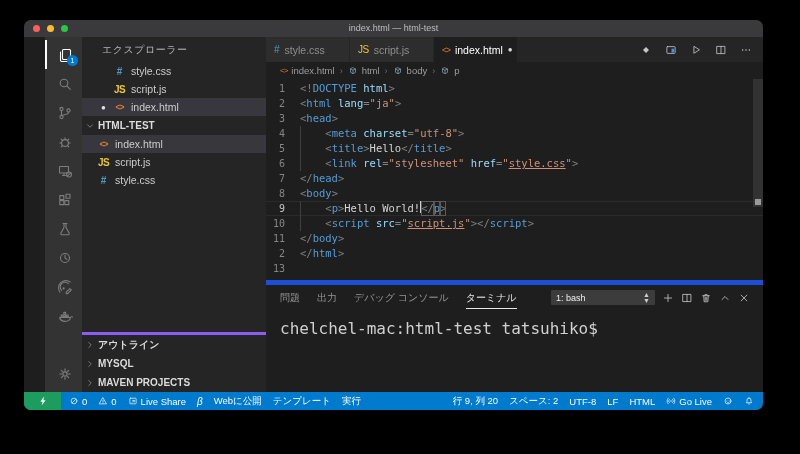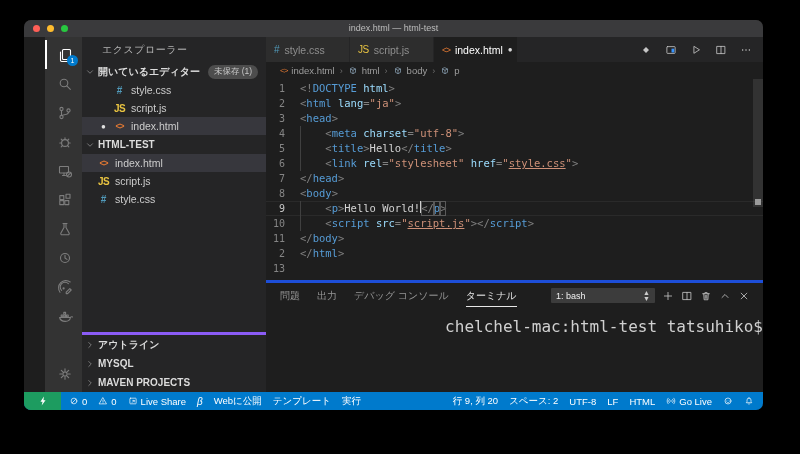--- a/index.html
+++ b/index.html
@@ -80,22 +80,22 @@
   .tok.u { text-decoration:underline; }
   .tok.box { outline:1px solid #5a5a5a; outline-offset:-1px; }
   .cursor { display:inline-block; width:1px; height:12px; background:#cfcfcf;
     vertical-align:-2px; }
   .scrollbar { position:absolute; right:0; top:0; width:10px; height:128px;
     background:rgba(121,121,121,.22); }
   .ov-marker { position:absolute; right:2px; top:120px; width:6px; height:6px;
     background:#9a9a9a; }
 
   
-  .panel { height:112px; flex:none; border-top:3px solid #1d4ed8; display:flex;
-    flex-direction:column;text-align:right; }
+  .panel { height:112px; flex:none; border-top:5px solid #1d4ed8; display:flex;
+    flex-direction:column; }
   .panel-tabs { height:25px; display:flex; align-items:center; padding-left:14px;
     gap:17px; font-size:10px; color:#969696; flex:none; }
   .ptab { padding:4px 0 3px; border-bottom:1px solid transparent; }
   .ptab.active { color:#e7e7e7; border-bottom-color:#e7e7e7; }
   .panel-right { margin-left:auto; display:flex; align-items:center; gap:7px;
     padding-right:13px; color:#c5c5c5; }
   .term-select { width:104px; height:15px; background:#3c3c3c; color:#f0f0f0;
     font-size:9px; display:flex; align-items:center; justify-content:space-between;
     padding:0 5px; border-radius:1px; }
   .stepper { font-size:7px; line-height:6px; color:#cccccc; display:flex;
@@ -225,29 +225,20 @@
               <circle cx="8" cy="8" r="2.1"></circle>
               <path d="M8 2.8v2M8 11.2v2M2.8 8h2M11.2 8h2M4.3 4.3l1.4 1.4M10.3 10.3l1.4 1.4M11.7 4.3l-1.4 1.4M5.7 10.3l-1.4 1.4"></path>
             </svg>
           </span>
         </div>
       </div>
 
     <div class="sidebar">
       <div class="sidebar-title">エクスプローラー</div>
 
-      <div class="sec-head">
-        <span class="chev icon10" id="oe-chev">
-            <svg viewBox="0 0 16 16" fill="none" stroke="currentColor" stroke-width="1.1" stroke-linecap="round" stroke-linejoin="round">
-              <path d="M4 6l4 4 4-4"></path>
-            </svg>
-          </span>
-        <span>開いているエディター</span>
-        <span class="badge-pill">未保存 (1)</span>
-      </div>
       <div class="oe" id="open-editors">
           <div class="row">
             <span class="state"></span>
             <span class="ficon css">#</span>
             <span>style.css</span>
           </div>
           <div class="row">
             <span class="state"></span>
             <span class="ficon js">JS</span>
             <span>script.js</span>

